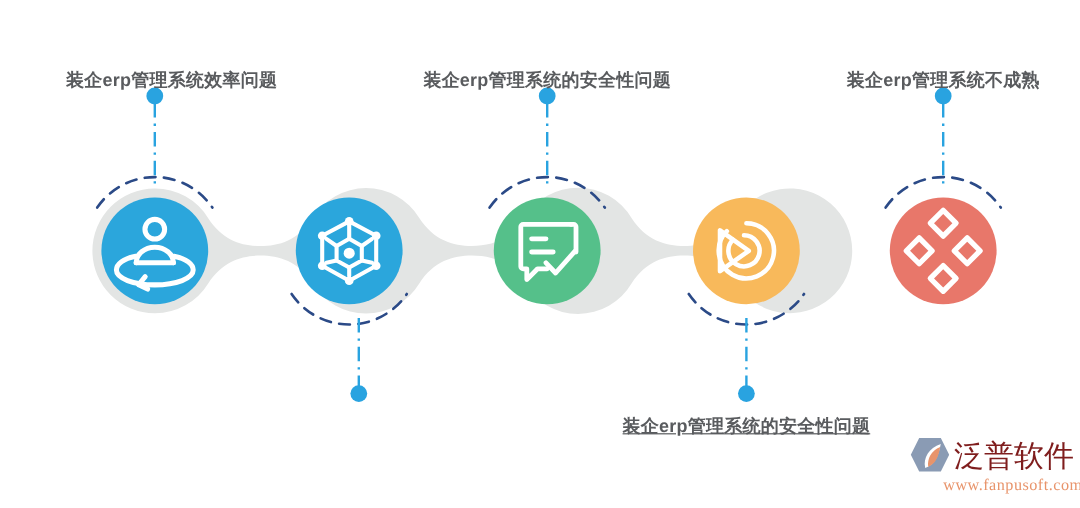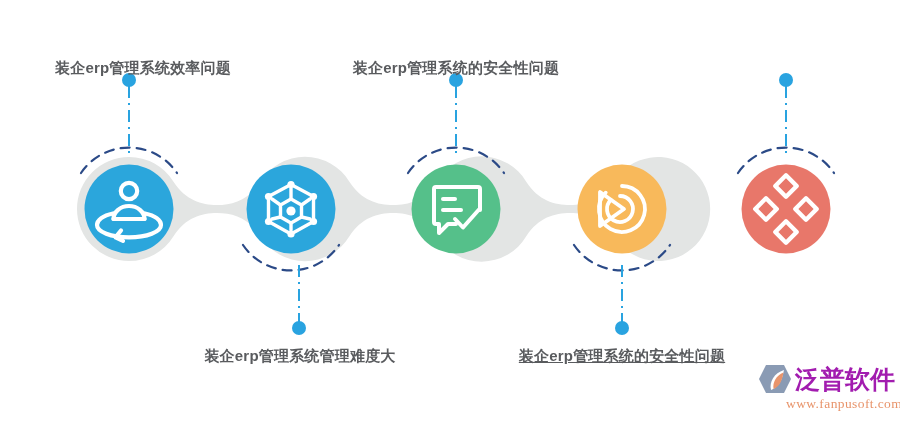--- a/index.html
+++ b/index.html
@@ -29,21 +29,21 @@
     position:absolute;
     left:757px;top:364px;
     width:140px;height:52px;
   }
   .logo-row{
     position:absolute;left:0;top:0;
     display:flex;align-items:center;gap:4px;
   }
   .logo-mark{width:34px;height:30px;}
   .logo-name{
-    font-size:25px;font-weight:bold;color:#a21caf;
+    font-size:25px;font-weight:normal;color:#7f1d1d;
     line-height:1;letter-spacing:0px;
     font-family:"DejaVu Sans","Liberation Sans",sans-serif;
   }
   .logo-url{
     position:absolute;left:29px;top:32px;
     font-size:13.5px;color:#e8946b;letter-spacing:0.4px;
     font-family:"Liberation Serif","DejaVu Serif",serif;
     white-space:nowrap;
   }
 </style>
@@ -175,22 +175,22 @@
         <rect x="778.4" y="178.4" width="15.2" height="15.2" transform="rotate(45 786 186)"></rect>
         <rect x="758.4" y="201.4" width="15.2" height="15.2" transform="rotate(45 766 209)"></rect>
         <rect x="798.4" y="201.4" width="15.2" height="15.2" transform="rotate(45 806 209)"></rect>
         <rect x="778.4" y="224.4" width="15.2" height="15.2" transform="rotate(45 786 232)"></rect>
       </g>
     </g>
   </svg>
 
   <div class="label top" style="left:143px;top:60px;">装企erp管理系统效率问题</div>
   <div class="label top" style="left:456px;top:60px;">装企erp管理系统的安全性问题</div>
-
-  <div class="label bot" style="left:300px;top:348px;">装企erp管理系统管理难度大</div>
+  <div class="label top" style="left:786px;top:60px;">装企erp管理系统不成熟</div>
+
   <div class="label bot" style="left:622px;top:348px;text-decoration:underline;">装企erp管理系统的安全性问题</div>
 
   <div class="logo">
     <div class="logo-row">
       <svg class="logo-mark" viewBox="0 0 34 30">
         <path d="M 9 1 L 27 1 L 34 15 L 27 29 L 9 29 L 2 15 Z" fill="#8a9bb4"></path>
         <path d="M 14 26 C 12 18 17 9 27 6 C 25 16 22 23 14 26 Z" fill="#ffffff"></path>
         <path d="M 16.5 25 C 15.5 18.5 19 11.5 26.5 8.5 C 25 17 22.5 22.5 16.5 25 Z" fill="#e8946b"></path>
       </svg>
       <div class="logo-name">泛普软件</div>

